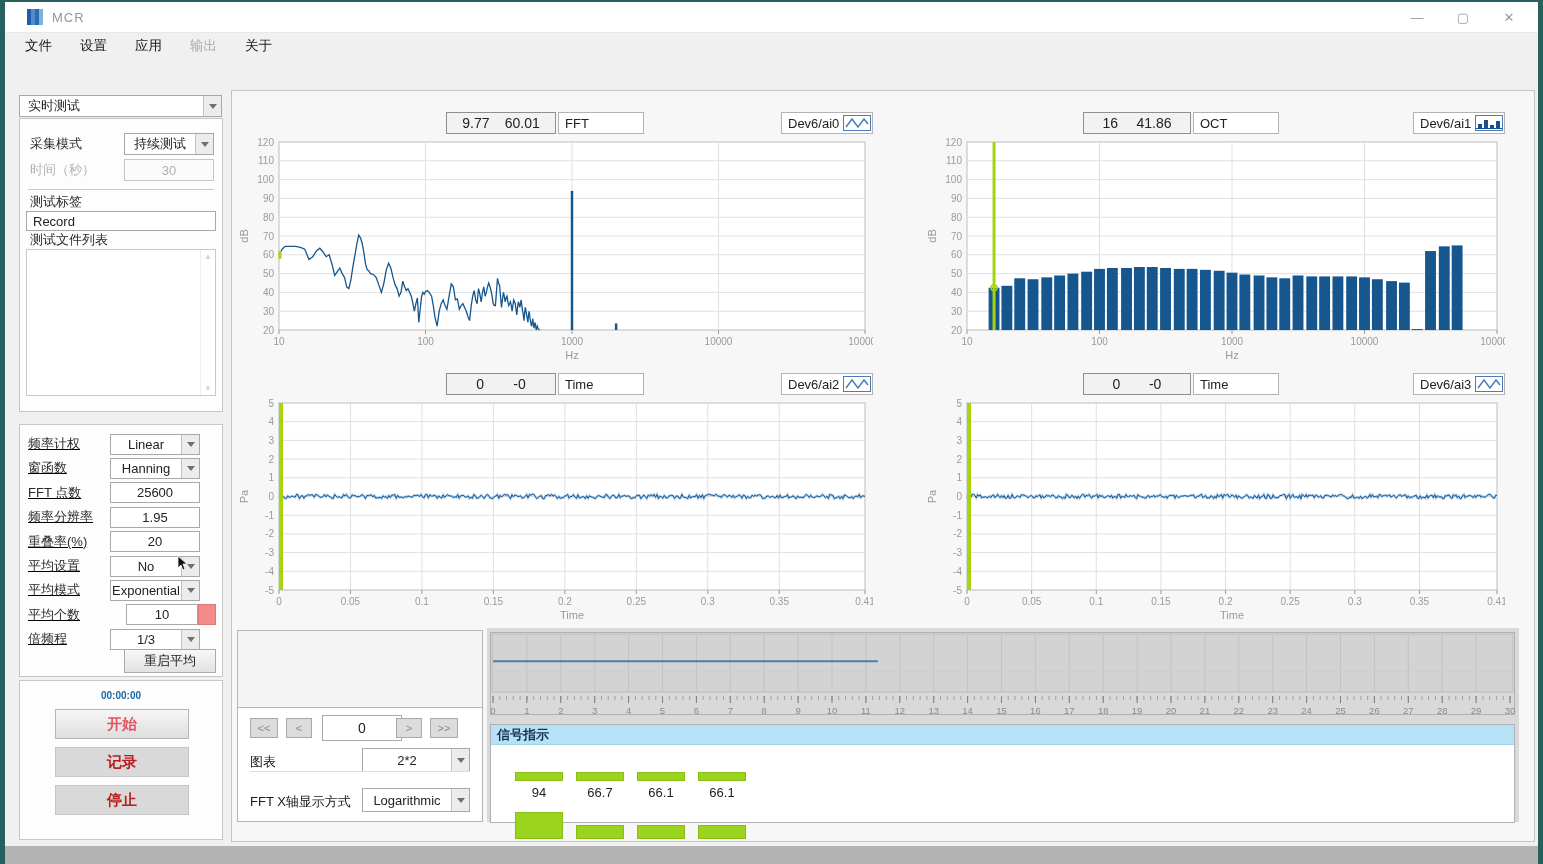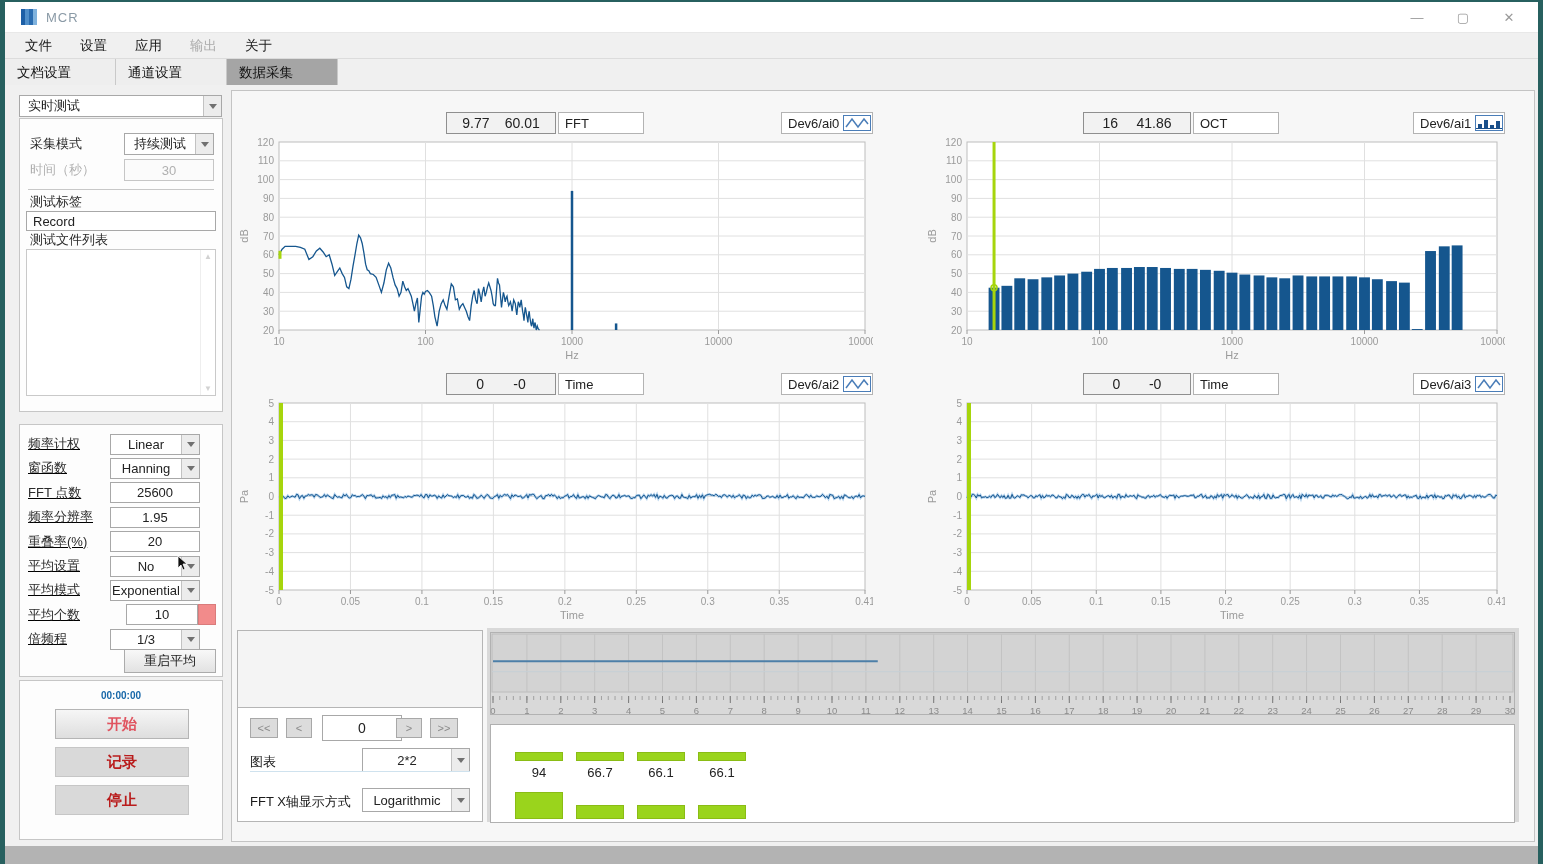--- a/index.html
+++ b/index.html
@@ -2,21 +2,21 @@
 <html><head>
 <meta charset="utf-8">
 <style>
   * { box-sizing: border-box; margin:0; padding:0; }
   html,body { width:1543px; height:864px; overflow:hidden;
     font-family:"Liberation Sans","DejaVu Sans",sans-serif; }
   #win { position:relative; width:1543px; height:864px; background:#f0f0f0;
     border-left:5px solid #27605f; border-right:5px solid #27605f; border-top:2px solid #27605f; }
   
   .titlebar { position:absolute; left:0; top:0; right:0; height:31px; background:#ffffff;
-    display:flex; align-items:center; padding-left:16px; border-bottom:1px solid #e8e8e8;}
+    display:flex; align-items:center; padding-left:22px; border-bottom:1px solid #e8e8e8;}
   .apptitle { color:#8a9aa6; font-size:13px; margin-left:7px; letter-spacing:1px;}
   .wincontrols { position:absolute; right:6px; top:0; height:31px; display:flex; }
   .winbtn { width:46px; height:31px; display:flex; align-items:center; justify-content:center;
     color:#9a9a9a; font-size:13px; cursor:default;}
   
   .menubar { position:absolute; left:0; top:31px; right:0; height:25px; background:#f0f0f0;
     display:flex; align-items:center; padding-left:6px; }
   .menuitem { padding:0 14px; font-size:13.5px; color:#1a1a1a; }
   .menuitem.disabled { color:#ababab; }
   
@@ -131,25 +131,20 @@
       <span class="winbtn">✕</span>
     </div>
   </div>
 
   <div class="menubar" id="menubar">
       <span class="menuitem">文件</span>
       <span class="menuitem">设置</span>
       <span class="menuitem">应用</span>
       <span class="menuitem disabled">输出</span>
       <span class="menuitem">关于</span>
-    </div>
-  <div class="tabstrip" id="tabstrip">
-      <div class="tab">文档设置</div>
-      <div class="tab">通道设置</div>
-      <div class="tab active">数据采集</div>
     </div>
 
   <div id="content">
     <div id="right-frame"></div>
     <div id="bottom-back"></div>
 
     <div class="select" id="mode-select">
       <span class="val">实时测试</span>
       <span class="arrowbtn">
           <span class="caret"></span>
@@ -825,20 +820,21 @@
         <line x1="992.8799999999976" y1="64" x2="992.8799999999976" y2="68" stroke="#8a8a8a" stroke-width="0.7"></line>
         <line x1="999.6599999999975" y1="64" x2="999.6599999999975" y2="68" stroke="#8a8a8a" stroke-width="0.7"></line>
         <line x1="1006.4399999999976" y1="64" x2="1006.4399999999976" y2="68" stroke="#8a8a8a" stroke-width="0.7"></line>
         <line x1="1013.2199999999975" y1="64" x2="1013.2199999999975" y2="68" stroke="#8a8a8a" stroke-width="0.7"></line>
         <line x1="1019.9999999999975" y1="64" x2="1019.9999999999975" y2="68" stroke="#8a8a8a" stroke-width="0.7"></line>
         <line x1="2" y1="39.7" x2="1023" y2="39.7" stroke="#c6cfd6"></line>
         <line x1="3" y1="29.259999999999998" x2="387.765" y2="29.259999999999998" stroke="#4d7fa8" stroke-width="2.2"></line>
       </svg>
 
     <div id="sigpanel">
+      <div id="sighead">信号指示</div>
       <div id="sigbody" style="position:relative;height:78px">
           <div class="sigcol" style="left: 24px;">
             <div class="sigtop" style="height: 9px;"></div>
             <div class="sigval">94</div>
             <div class="sigbot" style="height: 27px;"></div>
           </div>
           <div class="sigcol" style="left: 85px;">
             <div class="sigtop" style="height: 9px;"></div>
             <div class="sigval">66.7</div>
             <div class="sigbot" style="height: 14px;"></div>

